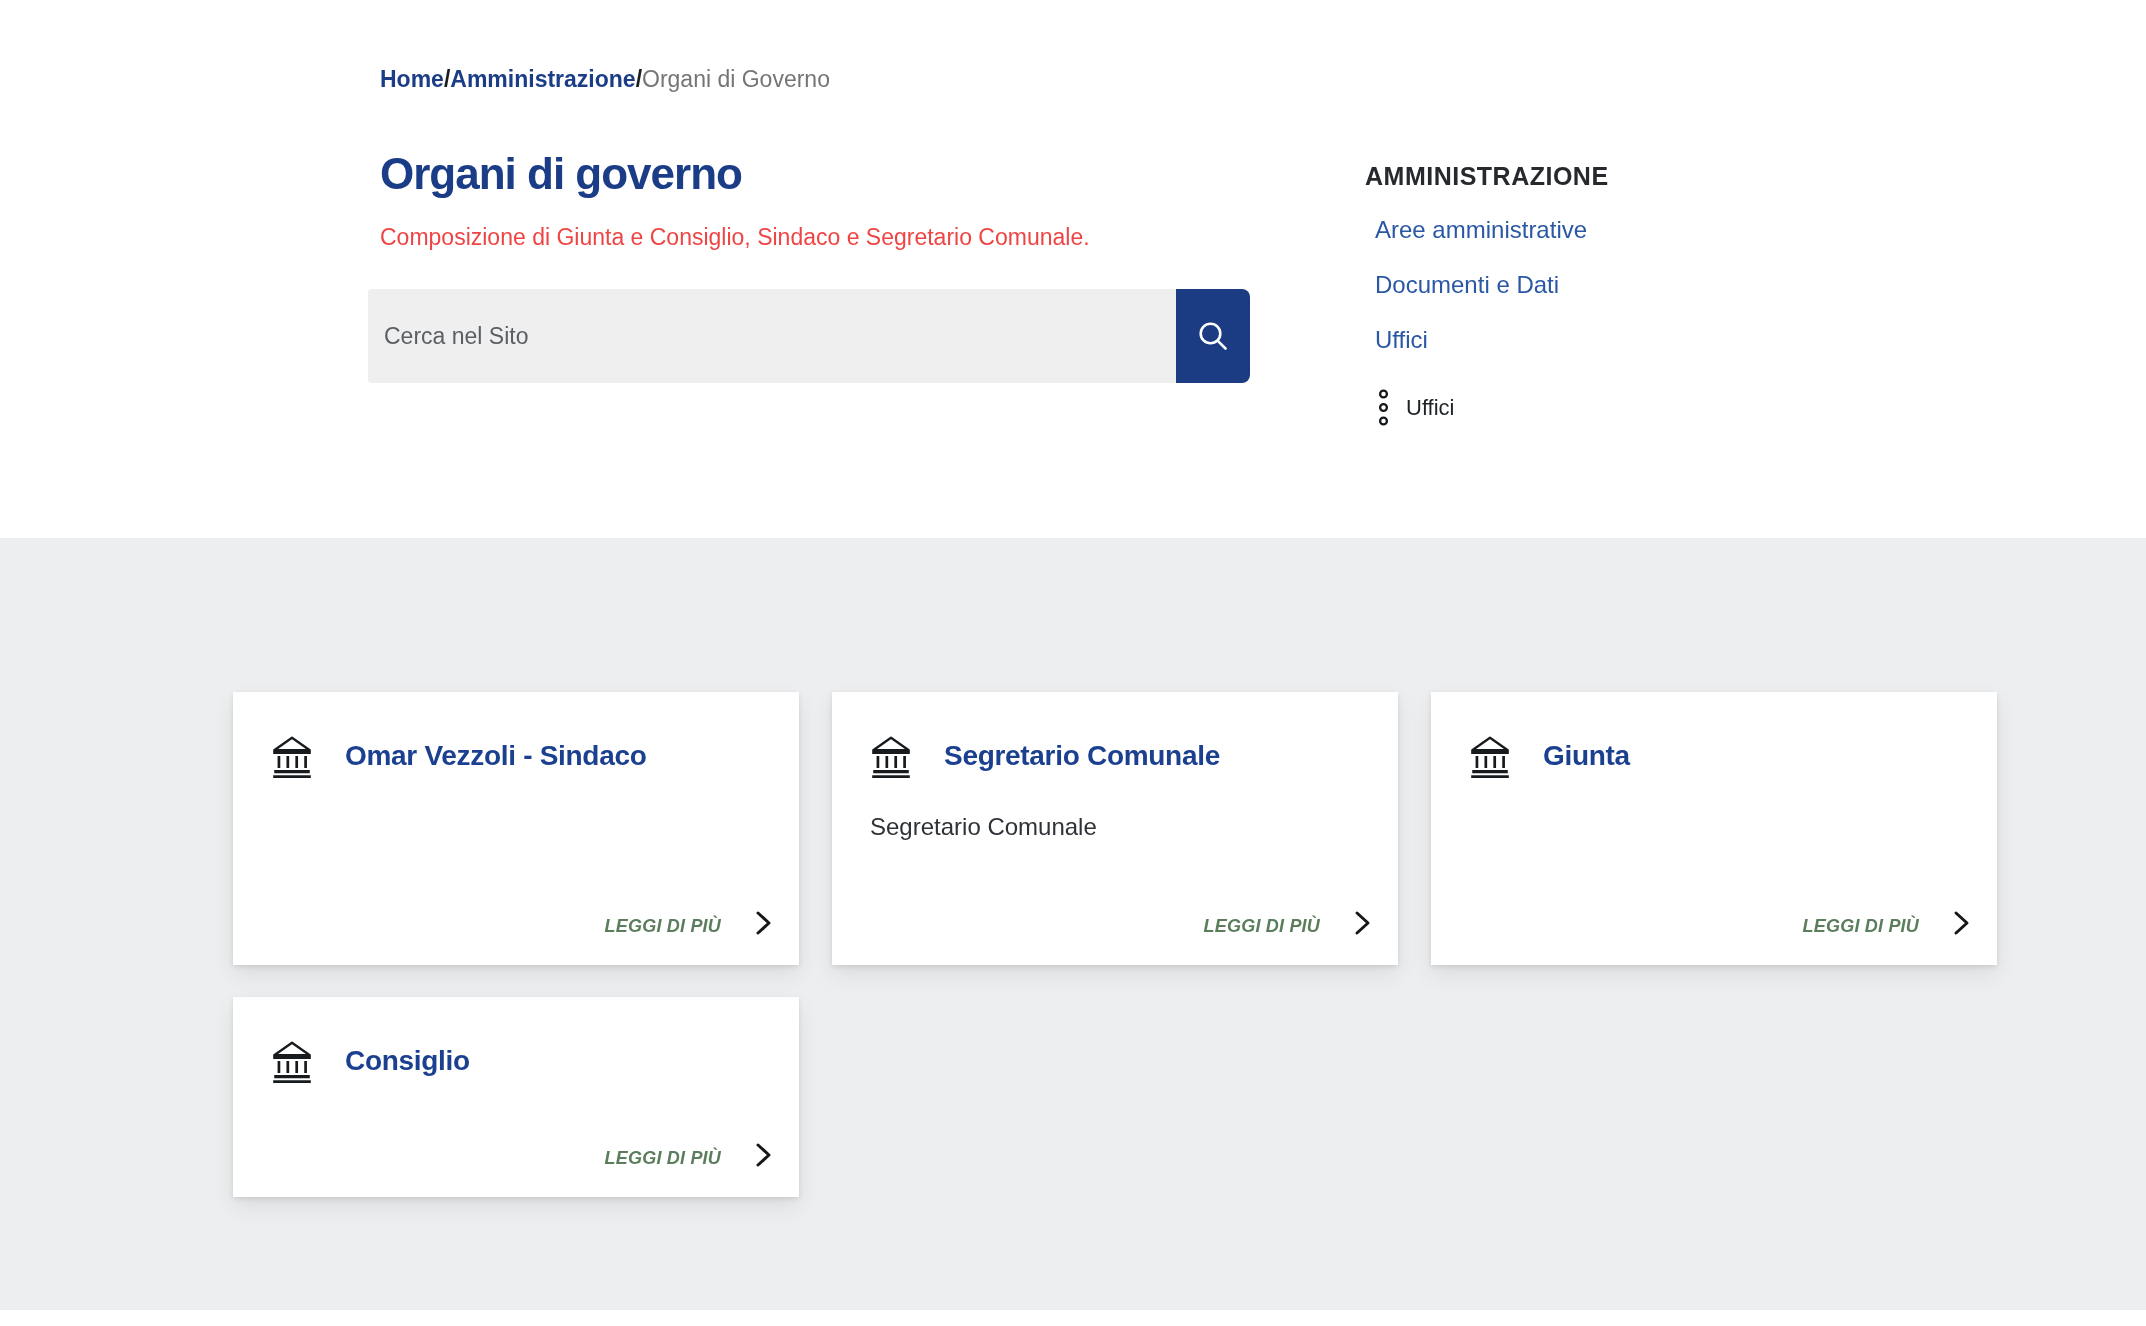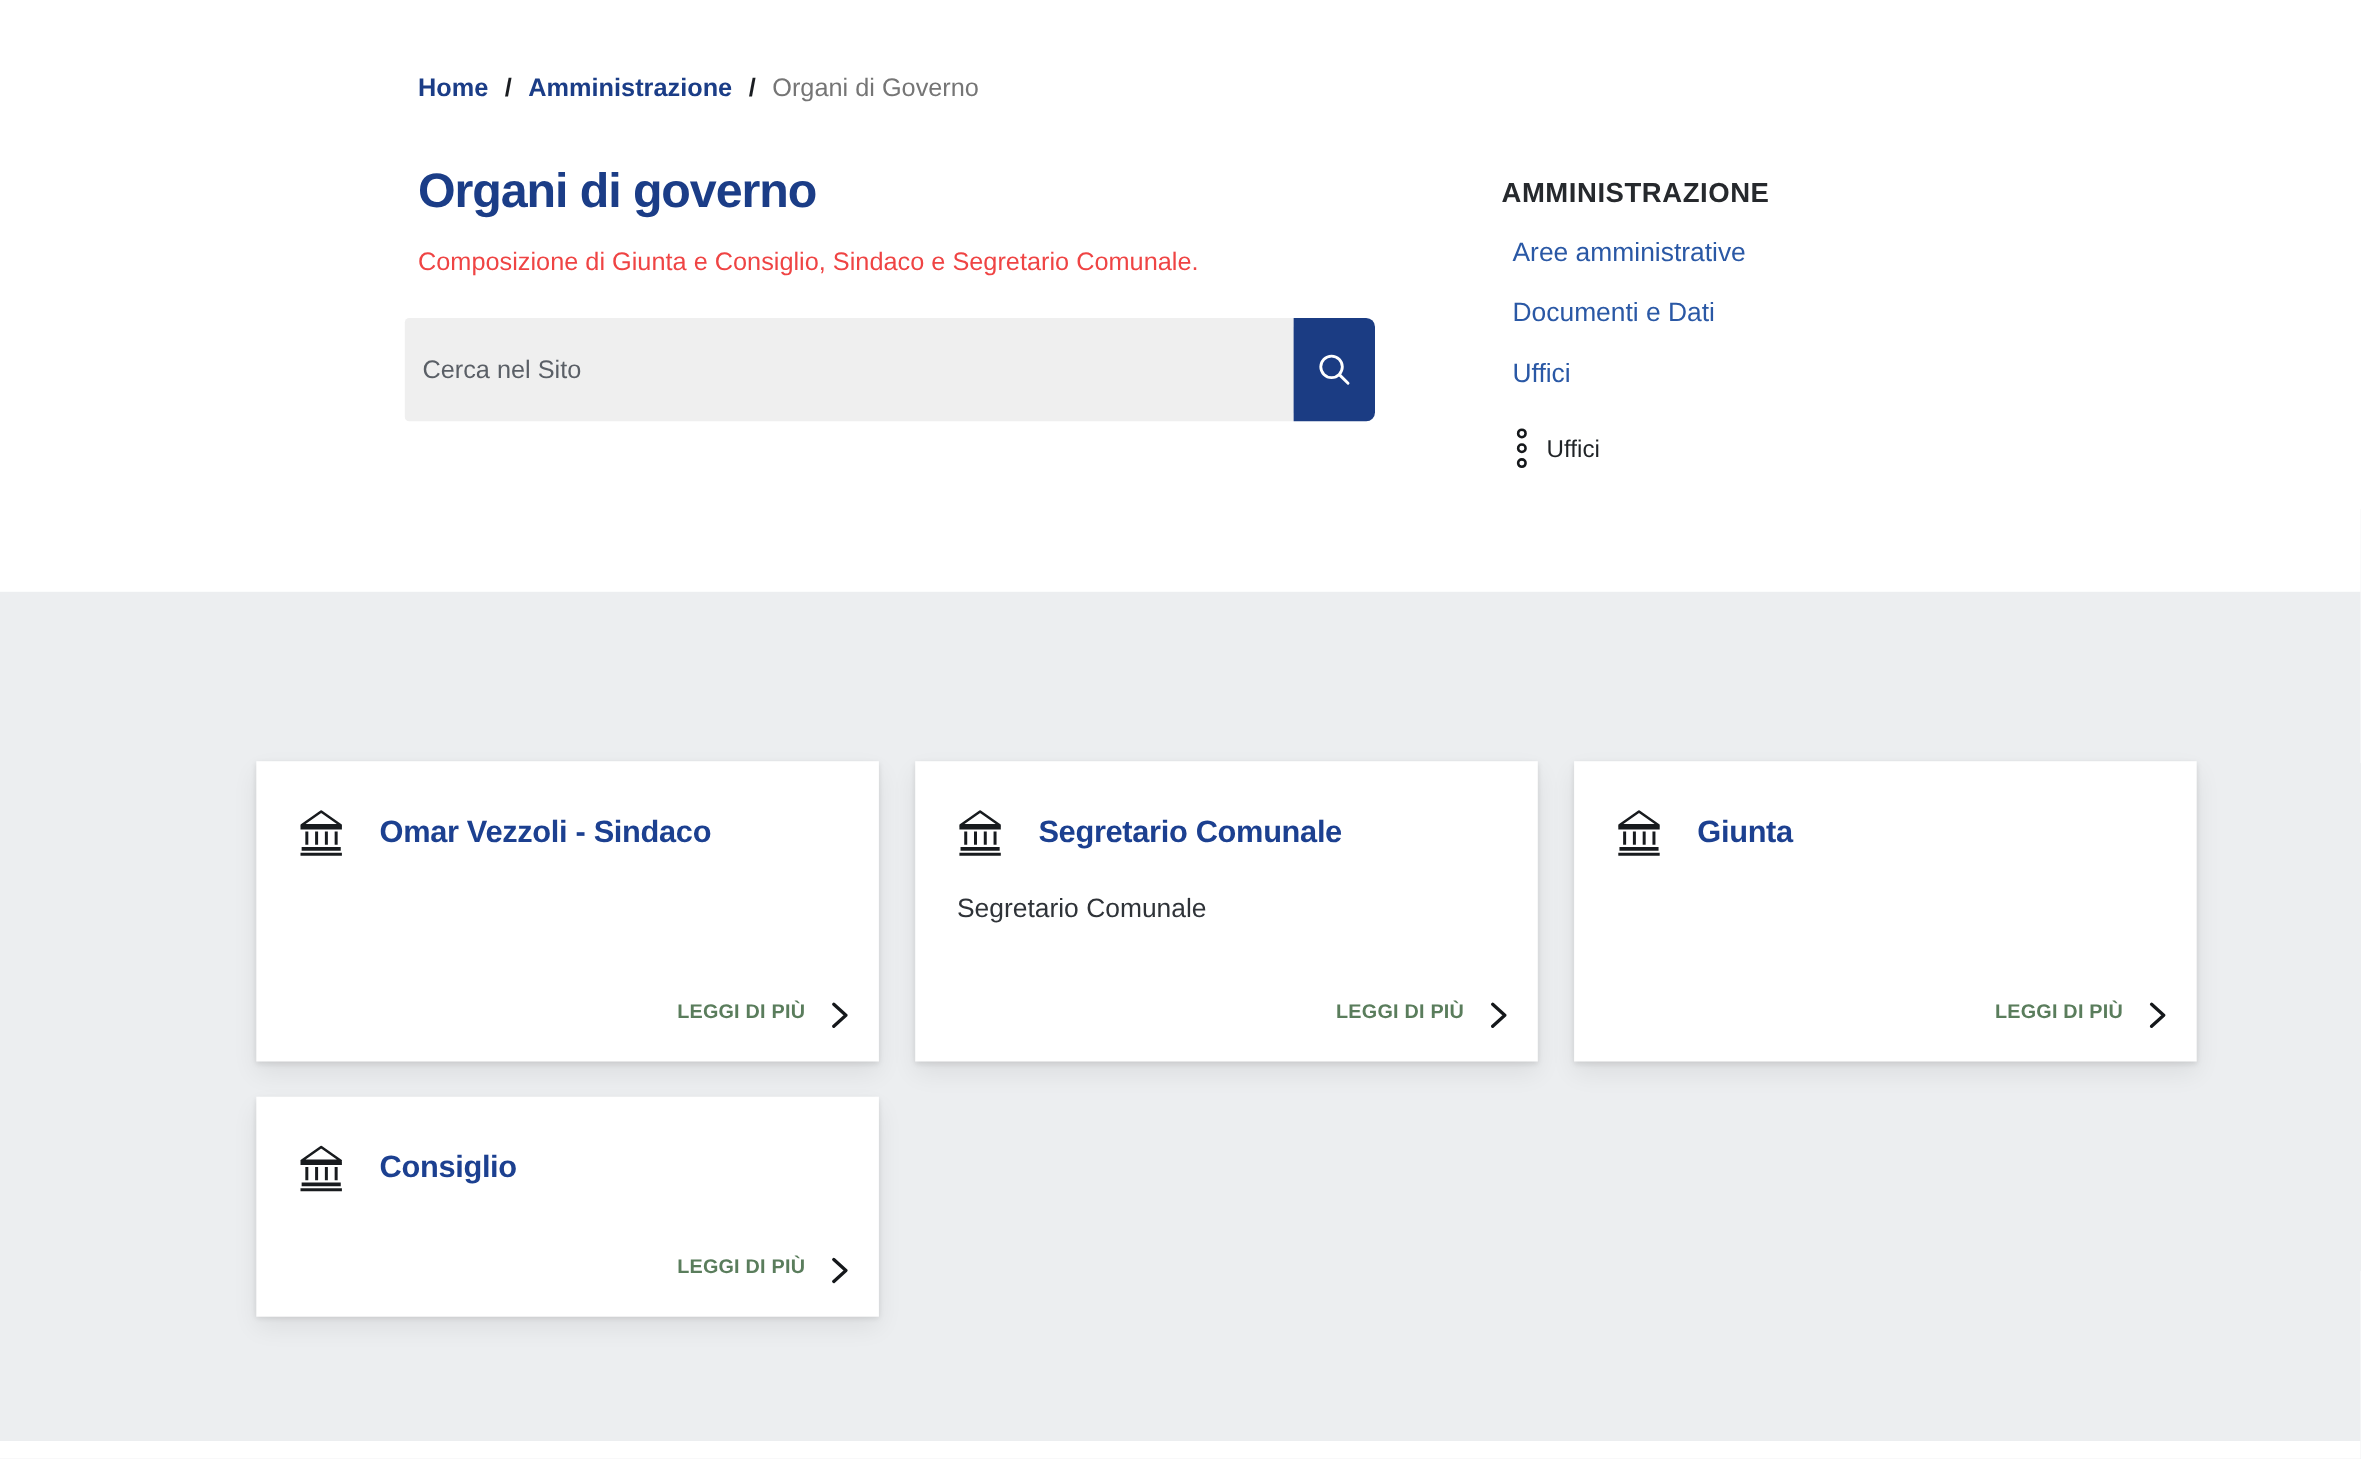--- a/index.html
+++ b/index.html
@@ -14,21 +14,21 @@
     position: relative;
   }
 
   
   .top-section { height: 538px; background: #ffffff; }
   .top-inner { display: flex; padding: 66px 0 0 368px; }
   .col-left { width: 882px; flex: none; }
 
   .breadcrumb {
     margin-left: 12px;
-    display: flex; align-items: flex-end; gap: 15px;
+    display: flex; align-items: flex-end; 
     font-size: 23px; font-weight: bold; line-height: 27px;
   }
   .breadcrumb a { color: #1B3D87; text-decoration: none; cursor: pointer; }
   .breadcrumb .sep { color: #1A1D21; font-weight: bold; }
   .breadcrumb .current { color: #757575; font-weight: normal; }
 
   .page-title {
     margin: 57px 0 0 12px;
     font-size: 44px; font-weight: bold; letter-spacing: -1px;
     color: #1B3D87; line-height: 48px;
@@ -90,22 +90,22 @@
   .card--short { min-height: 200px; }
   .card-head { display: flex; align-items: center; gap: 30px; }
   .card-title {
     margin: 0; font-size: 28px; font-weight: bold; letter-spacing: -0.3px;
     color: #1C4090; line-height: 32px; text-decoration: none; cursor: pointer;
   }
   .card-body { margin: 34px 0 0 2px; font-size: 24px; line-height: 30px; color: #2F3338; }
   .card-body:empty { display: none; }
   .card-footer {
     margin-top: auto;
-    display: flex; align-items: flex-start; justify-content: flex-end; gap: 21px;
-    text-decoration: none; cursor: pointer;
+    display: flex; align-items: flex-end; justify-content: flex-end; gap: 32px;
+    text-decoration: none; cursor: pointer; font-style: italic;
   }
   .card-cta {
     font-size: 18px; font-weight: bold; letter-spacing: 0.2px;
     color: #5A7D5C;
   }
   .icon { display: inline-flex; flex: none; }
 </style>
 </head>
 <body>
 

